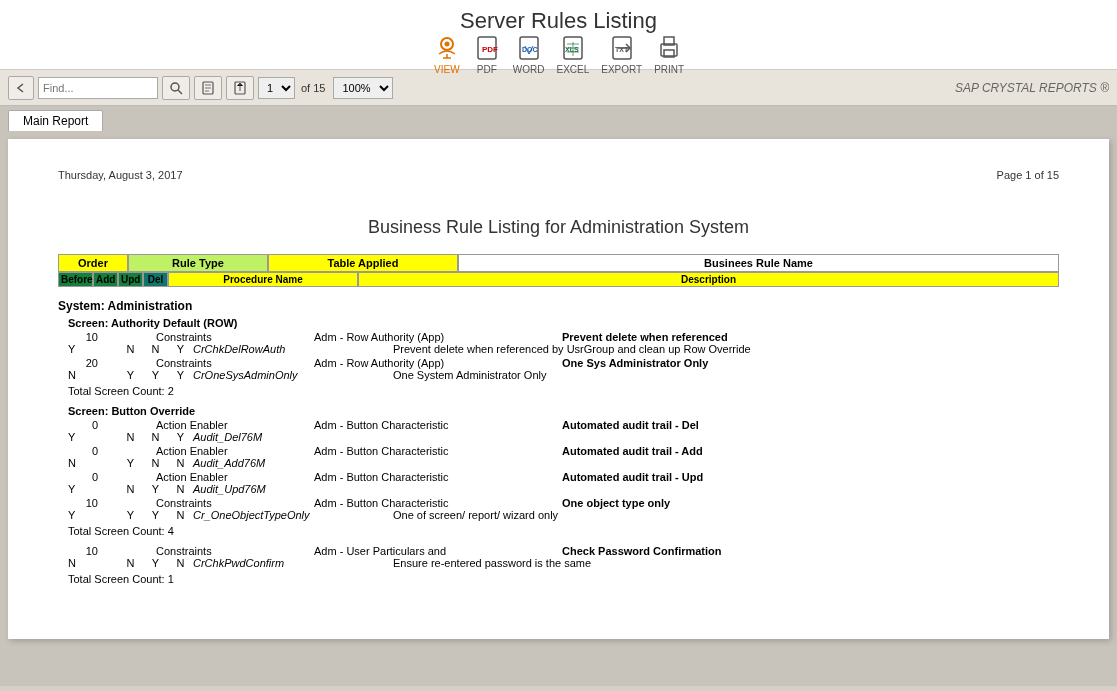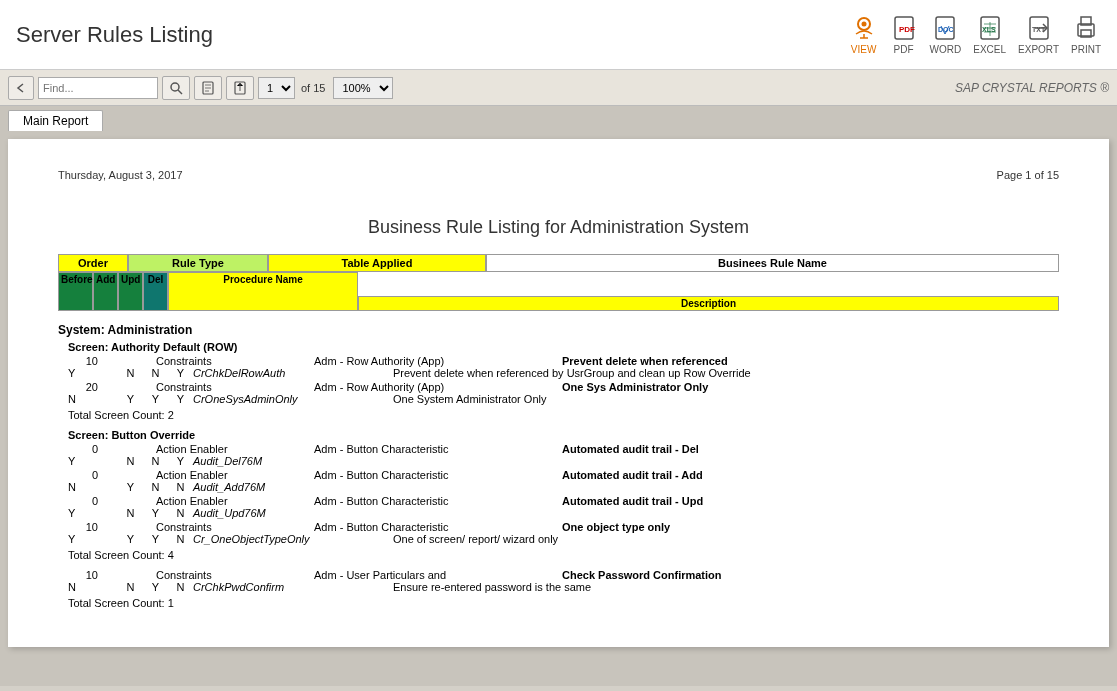--- a/index.html
+++ b/index.html
@@ -7,20 +7,21 @@
 
     
     .app-header {
       background: white;
       border-bottom: 1px solid #ccc;
       display: flex;
       align-items: center;
       justify-content: space-between;
       padding: 8px 16px;
       height: 70px;
+      flex-direction: column;
     }
     .app-title {
       font-size: 22px;
       font-weight: normal;
       color: #333;
     }
     .toolbar-icons {
       display: flex;
       align-items: flex-end;
       gap: 12px;
@@ -173,21 +174,21 @@
       font-weight: bold;
       width: 140px;
     }
     .col-table {
       background: yellow;
       border: 1px solid #999;
       text-align: center;
       padding: 2px 4px;
       font-size: 11px;
       font-weight: bold;
-      width: 218px;
+      width: 190px;
     }
     .col-busname {
       background: white;
       border: 1px solid #999;
       text-align: center;
       padding: 2px 4px;
       font-size: 11px;
       font-weight: bold;
       flex: 1;
     }
@@ -217,21 +218,20 @@
       width: 190px;
     }
     .sub-desc {
       background: yellow;
       border: 1px solid #999;
       text-align: center;
       padding: 1px 4px;
       font-size: 10px;
       font-weight: bold;
       flex: 1;
-      margin-top: 24px;
     }
 
     
     .section-header {
       font-size: 12px;
       font-weight: bold;
       margin: 4px 0 2px 0;
     }
     .screen-header {
       font-size: 11px;

